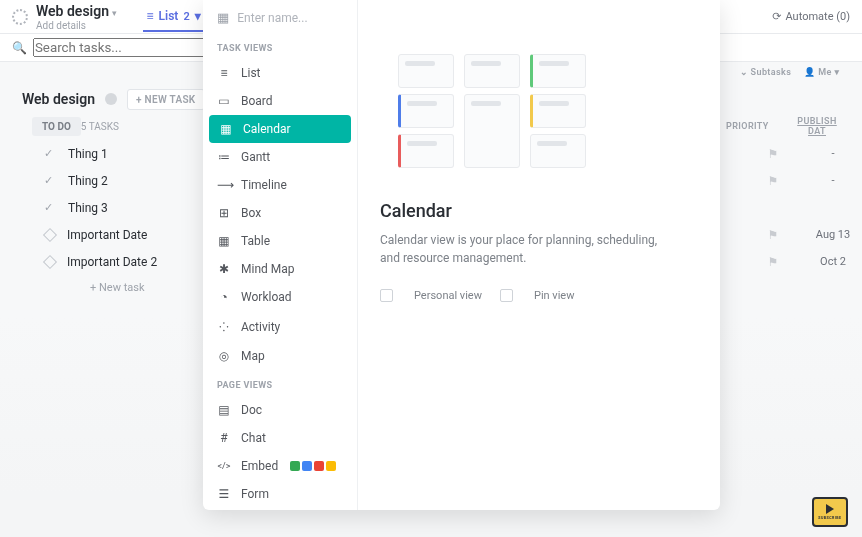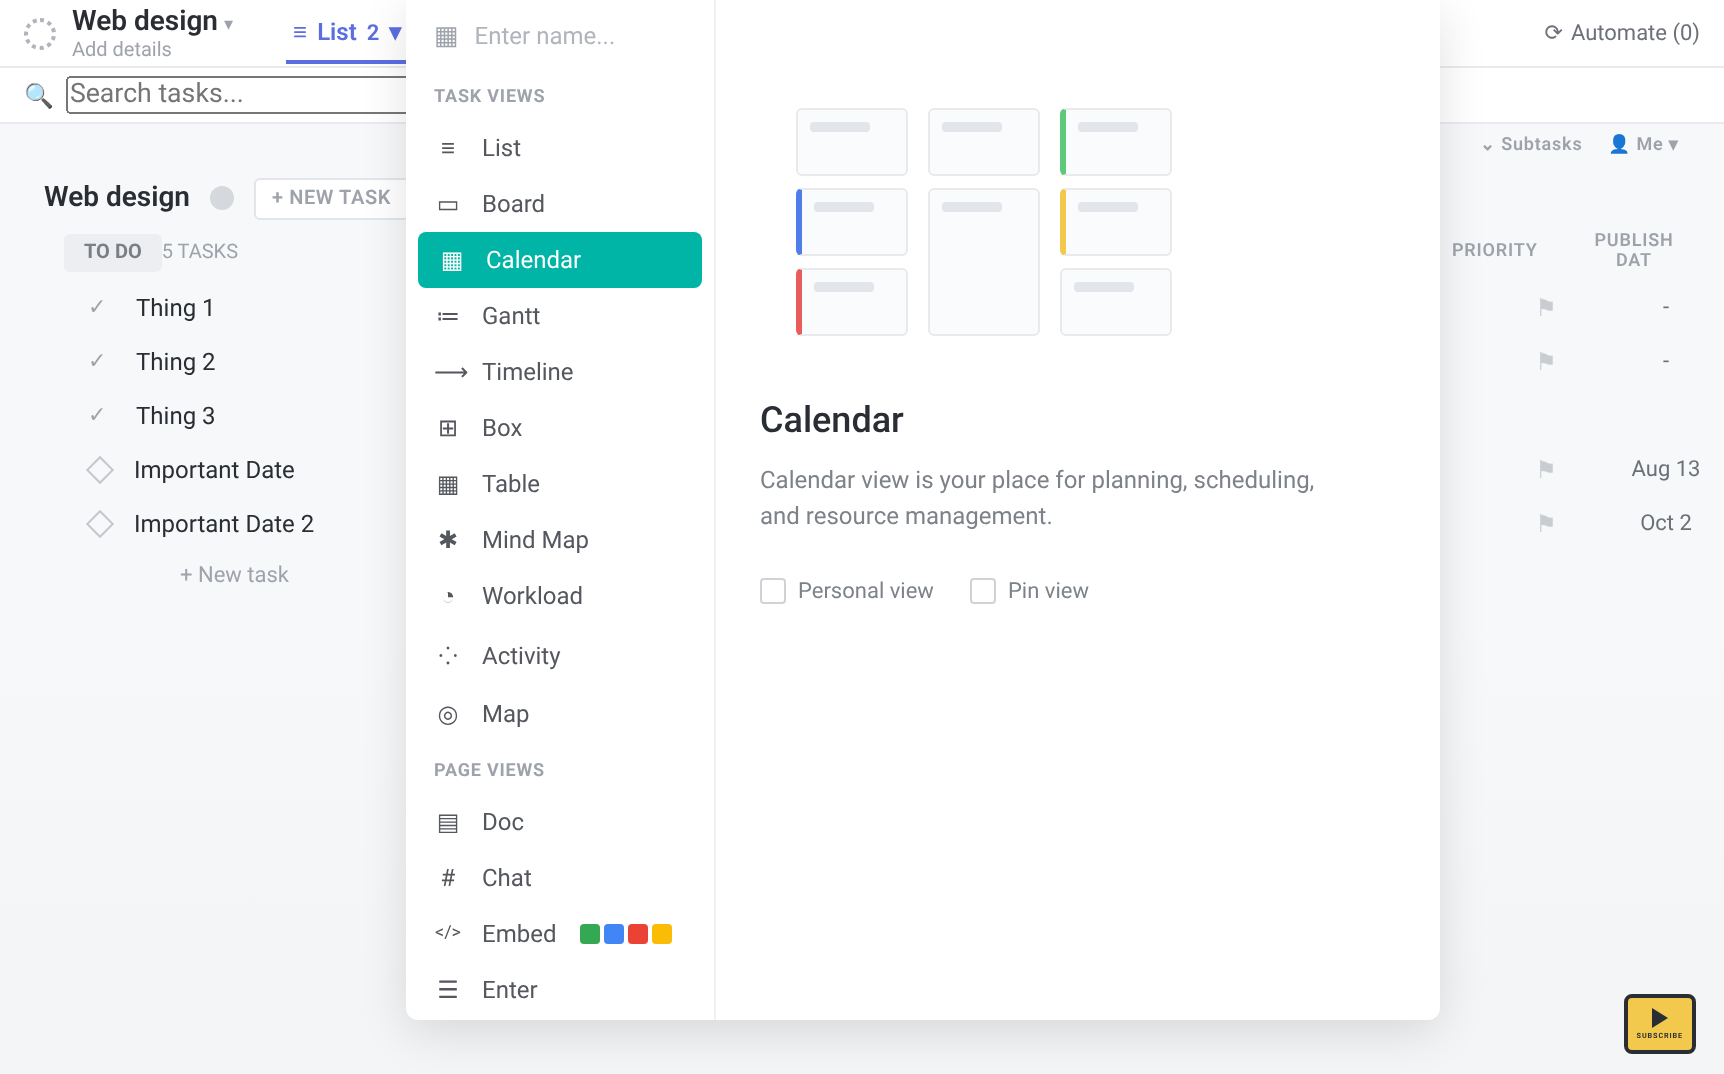--- a/index.html
+++ b/index.html
@@ -26,21 +26,21 @@
 .status-pill { display: inline-block; background: #eceef1; color: #7a7f87; font-size: 10px; font-weight: 700; padding: 4px 10px; border-radius: 3px; margin: 0 0 0 32px; }
 .task-count { font-size: 10px; color: #9ea3ab; }
 
 .columns-row { display: flex; padding: 0 16px 0 0; height: 20px; align-items: center; }
 .col-spacer { flex: 1; }
 .col-label { font-size: 9px; color: #9ea3ab; letter-spacing: .4px; font-weight: 600; }
 .col-status { width: 48px; text-align: left; }
 .col-subtasks { width: 64px; }
 .col-me { width: 42px; }
 .col-priority { width: 62px; text-align: left; }
-.col-date { width: 58px; text-align: center; }
+.col-date { width: 58px; text-align: center; text-decoration: underline; }
 
 .task-list { padding: 4px 0 0 44px; }
 .task-row { display: flex; align-items: center; height: 27px; font-size: 12px; color: #2a2e34; }
 .check-icon { width: 14px; color: #9ea3ab; font-size: 11px; margin-right: 10px; }
 .diamond-icon { width: 10px; height: 10px; border: 1.5px solid #c4c8ce; transform: rotate(45deg); margin-right: 12px; margin-left: 1px; }
 .task-row .spacer { flex: 1; }
 .flag { color: #c9ccd1; font-size: 12px; width: 62px; text-align: center; }
 .pdate { width: 58px; text-align: center; font-size: 11px; color: #6c7079; }
 .newtask-link { font-size: 11px; color: #9ea3ab; padding: 6px 46px; }
 
@@ -65,21 +65,21 @@
 .pv-card::before { content: ""; position: absolute; left: 6px; top: 6px; width: 30px; height: 5px; background: #e2e5e9; border-radius: 2px; }
 .pv-card.bar-blue { border-left: 3px solid #4f7de9; }
 .pv-card.bar-red { border-left: 3px solid #e85c5c; }
 .pv-card.bar-green { border-left: 3px solid #5fc97a; }
 .pv-card.bar-yellow { border-left: 3px solid #f2c94c; }
 .pv-card.tall { height: 74px; }
 
 .pr-title { font-size: 18px; font-weight: 500; color: #2a2e34; margin-bottom: 10px; }
 .pr-desc { font-size: 12px; color: #7d8289; line-height: 1.5; margin-bottom: 22px; max-width: 300px; }
 .pr-footer { display: flex; align-items: center; gap: 18px; }
-.chk { display: flex; align-items: center; gap: 6px; font-size: 11px; color: #7d8289; }
+.chk { display: flex; align-items: center; gap: 21px; font-size: 11px; color: #7d8289; }
 .chk-box { width: 13px; height: 13px; border: 1.5px solid #cfd3d8; border-radius: 2px; }
 .add-view-btn { margin-left: auto; background: #00b5a5; color: #fff; border: none; font-size: 12px; font-weight: 600; padding: 10px 18px; border-radius: 5px; cursor: pointer; }
 
 .subscribe { position: absolute; right: 14px; bottom: 10px; width: 36px; height: 30px; background: #f2c94c; border: 2px solid #2a2e34; border-radius: 4px; display: flex; flex-direction: column; align-items: center; justify-content: center; gap: 1px; }
 .subscribe .tri { width: 0; height: 0; border-left: 8px solid #2a2e34; border-top: 5px solid transparent; border-bottom: 5px solid transparent; }
 .subscribe .txt { font-size: 4px; font-weight: 700; letter-spacing: .5px; color: #2a2e34; transform: scale(.9); }
 
 .fade { position: absolute; left: 0; right: 0; bottom: 0; height: 220px; background: linear-gradient(to bottom, rgba(247,248,249,0) 0%, #f4f5f6 80%); pointer-events: none; }
 </style>
 </head>
@@ -237,21 +237,21 @@
       <span>Embed</span>
       <span class="embed-badges">
         <span style="background:#34a853;"></span>
           <span style="background:#4285f4;"></span>
           <span style="background:#ea4335;"></span>
           <span style="background:#fbbc05;"></span>
       </span>
     </div>
     <div class="vitem">
         <span class="icn">☰</span>
-        <span>Enter</span>
+        <span>Form</span>
       </div>
   </div>
 
   <div class="panel-right">
     <div class="preview">
       <div class="pv-col">
           <div class="pv-card"></div>
           <div class="pv-card bar-blue"></div>
           <div class="pv-card bar-red"></div>
         </div>

